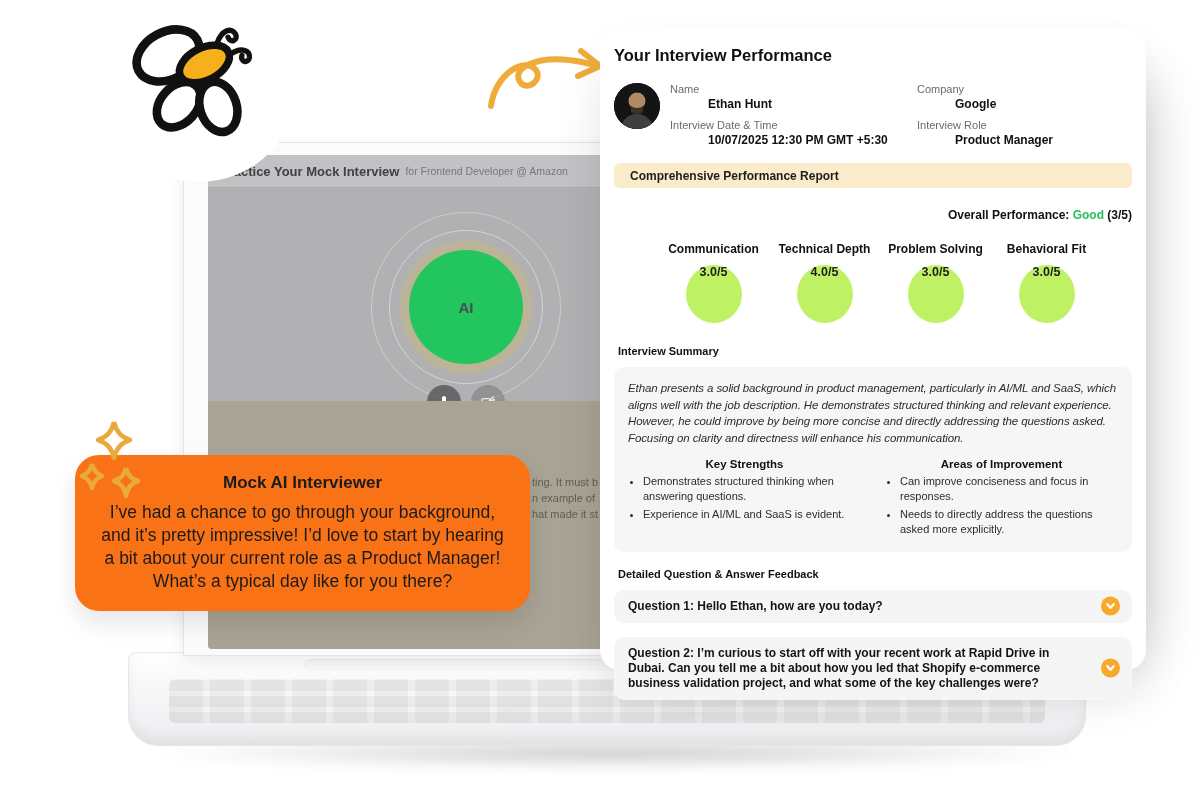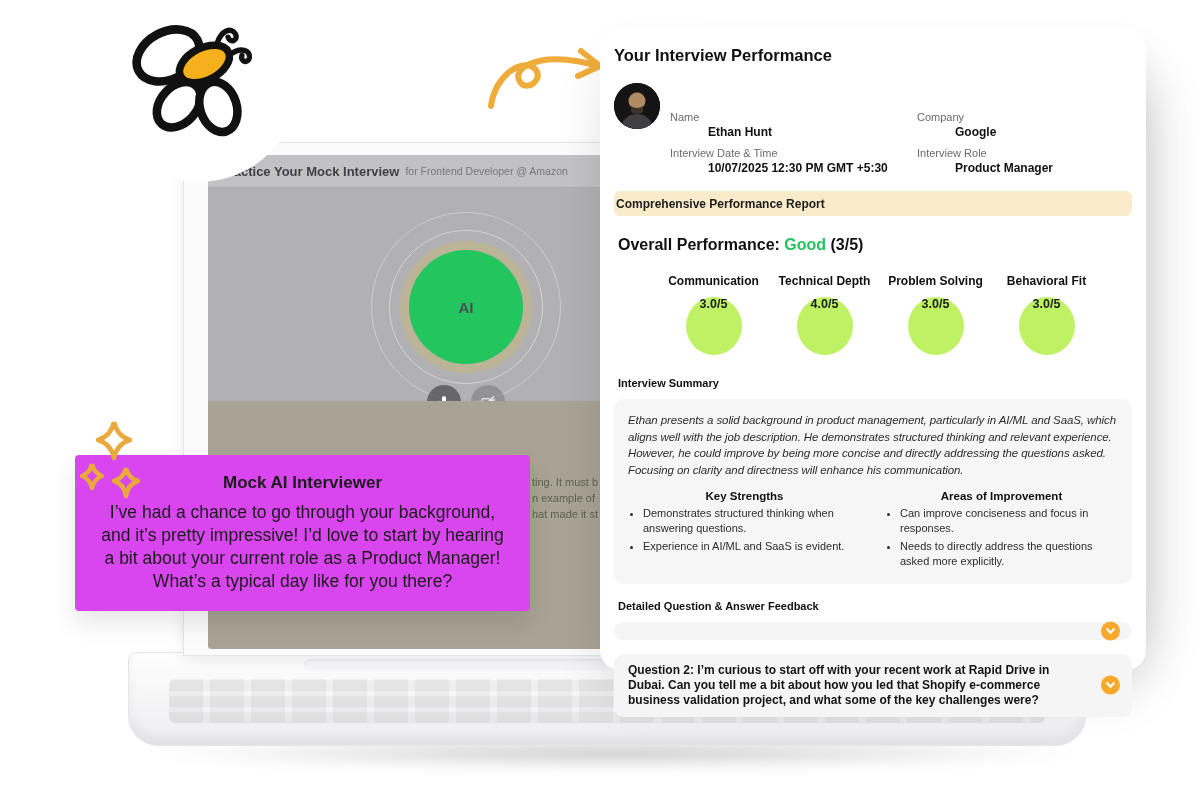--- a/index.html
+++ b/index.html
@@ -33,40 +33,40 @@
   .keys { position:absolute; left:40px; top:26px; right:40px; height:44px; border-radius:6px;
     background-image:repeating-linear-gradient(90deg, rgba(0,0,0,.04) 0 34px, transparent 34px 41px),
                      repeating-linear-gradient(0deg, rgba(0,0,0,.04) 0 11px, transparent 11px 16px); }
   .floor-shadow { position:absolute; left:140px; top:736px; width:950px; height:34px; background:radial-gradient(ellipse at center, rgba(0,0,0,.20) 0%, rgba(0,0,0,0) 70%); filter:blur(6px); z-index:0; }
 
   
   .bee-badge { position:absolute; left:95px; top:-24px; width:206px; height:206px; border-radius:50%; background:#ffffff; z-index:5; display:flex; align-items:center; justify-content:center; }
   .arrow-doodle { position:absolute; left:483px; top:40px; width:130px; height:72px; z-index:5; }
 
   
-  .bubble { position:absolute; left:75px; top:455px; width:455px; height:156px; background:#d946ef; border-radius:4px;
+  .bubble { position:absolute; left:75px; top:455px; width:455px; height:156px; background:#f97316; border-radius:24px;
     box-shadow:0 12px 24px rgba(0,0,0,.10); z-index:6; padding:18px 22px 14px; text-align:center; }
   .bubble-title { font-size:17px; font-weight:bold; color:#1b1b1b; margin-bottom:8px; }
   .bubble-text { font-size:17.5px; line-height:1.32; color:#1b1b1b; }
   .sparkles { position:absolute; left:78px; top:418px; width:80px; height:86px; z-index:7; }
 
   
   .card { position:absolute; left:600px; top:28px; width:546px; height:642px; background:#ffffff; border-radius:20px;
     box-shadow:0 28px 55px -14px rgba(0,0,0,.18), 30px 20px 60px -35px rgba(0,0,0,.20); z-index:10; padding:18px 14px 14px; }
   .card-title { font-size:16.5px; font-weight:bold; color:#111; margin-bottom:18px; }
   .profile { display:flex; margin-bottom:16px; }
   .avatar { width:46px; height:46px; border-radius:50%; overflow:hidden; background:#161616; flex:0 0 46px; }
-  .fields { display:flex; flex:1; padding-left:10px;margin-top:28px; }
+  .fields { display:flex; flex:1; padding-left:10px; }
   .fcol { display:flex; flex-direction:column; gap:8px; }
   .fcol1 { width:247px; }
   .field .flabel { font-size:11px; color:#6b6b70; margin-bottom:2px; }
   .field .fvalue { font-size:12px; font-weight:bold; color:#111;padding-left:38px; }
-  .banner { background:#faeccb; border-radius:6px; height:25px; display:flex; align-items:center; padding-left:2px; margin-bottom:20px; }
+  .banner { background:#faeccb; border-radius:6px; height:25px; display:flex; align-items:center; padding-left:16px; margin-bottom:20px; }
   .banner span { font-size:12px; font-weight:bold; color:#1d1d1d; }
-  .overall { font-size:16px; font-weight:bold; color:#111; margin:0 0 20px 4px; }
+  .overall { font-size:12px; font-weight:bold; color:#111; margin:0 0 20px 4px;text-align:right; }
   .overall .good { color:#24c15e; }
   .scores { display:flex; justify-content:space-between; padding:0 30px 0 44px; margin-bottom:22px; }
   .score-col { display:flex; flex-direction:column; align-items:center; width:112px; }
   .score-label { font-size:12px; font-weight:bold; color:#111; margin-bottom:9px; white-space:nowrap; }
   .score-circle { width:56px; height:58px; border-radius:50%; background:#bef264; display:flex; align-items:flex-start; justify-content:center; }
   .score-value { font-size:12.5px; font-weight:bold; color:#1d1d1d; }
   .section-h { font-size:11px; font-weight:bold; color:#111; margin:0 0 10px 4px; }
   .summary-box { background:#f6f6f7; border-radius:10px; padding:13px 14px 12px; margin-bottom:16px; }
   .summary-text { font-size:11.5px; line-height:1.44; color:#2c2c2e; letter-spacing:-.1px; margin-bottom:12px;font-style:italic; }
   .sb-cols { display:flex; gap:24px; }
@@ -250,20 +250,21 @@
             <li>Can improve conciseness and focus in responses.</li>
             <li>Needs to directly address the questions asked more explicitly.</li>
           </ul>
         </div>
       </div>
     </div>
 
     <div class="section-h">Detailed Question &amp; Answer Feedback</div>
 
     <div class="q-row">
+      <div class="q-text">Question 1: Hello Ethan, how are you today?</div>
       <button class="chev">
         <svg width="11" height="11" viewBox="0 0 12 12">
           <polyline points="2.5,4 6,8 9.5,4" fill="none" stroke="#ffffff" stroke-width="2.4" stroke-linecap="round" stroke-linejoin="round"></polyline>
         </svg>
       </button>
     </div>
 
     <div class="q-row">
       <div class="q-text">Question 2: I’m curious to start off with your recent work at Rapid Drive in Dubai. Can you tell me a bit about how you led that Shopify e-commerce business validation project, and what some of the key challenges were?</div>
       <button class="chev">

